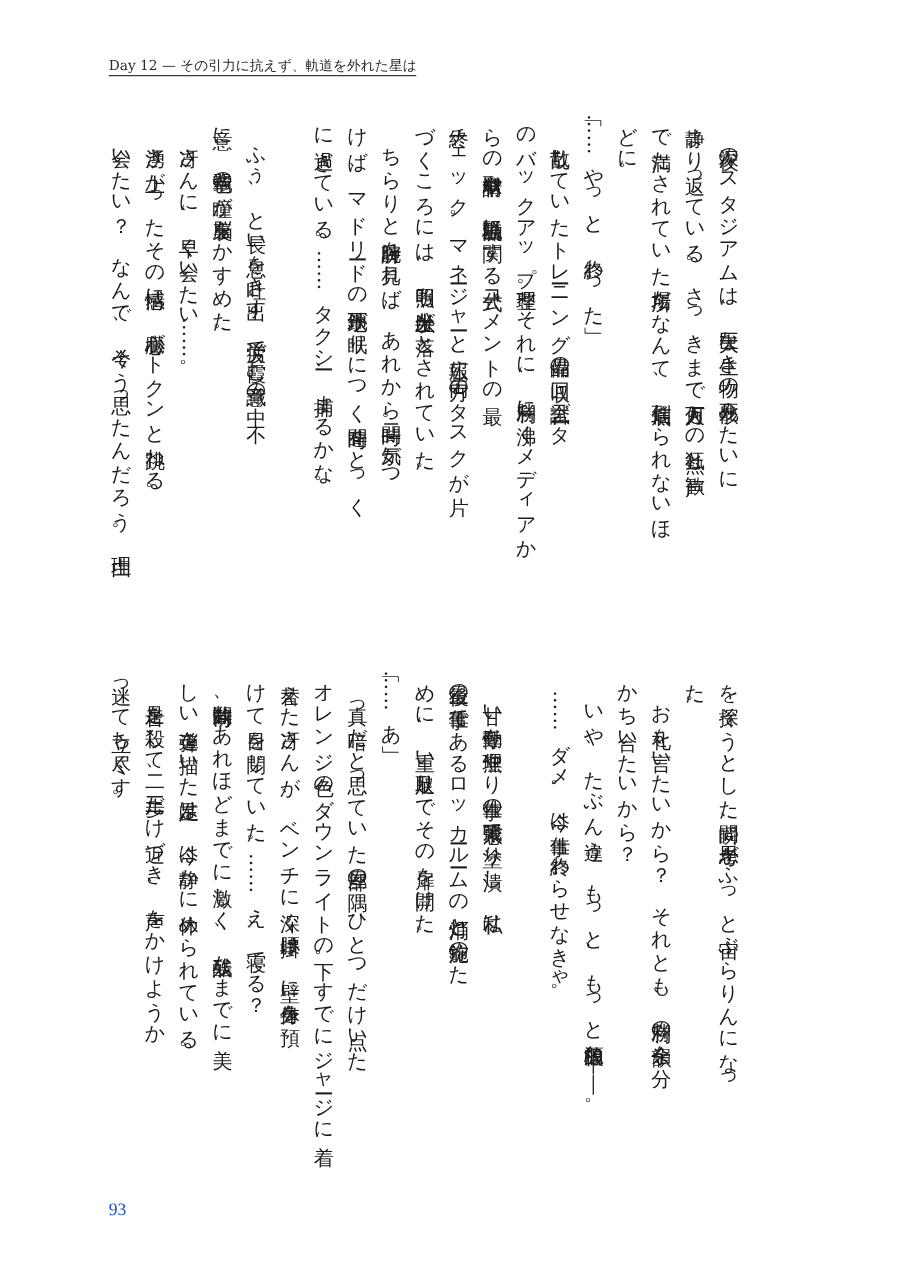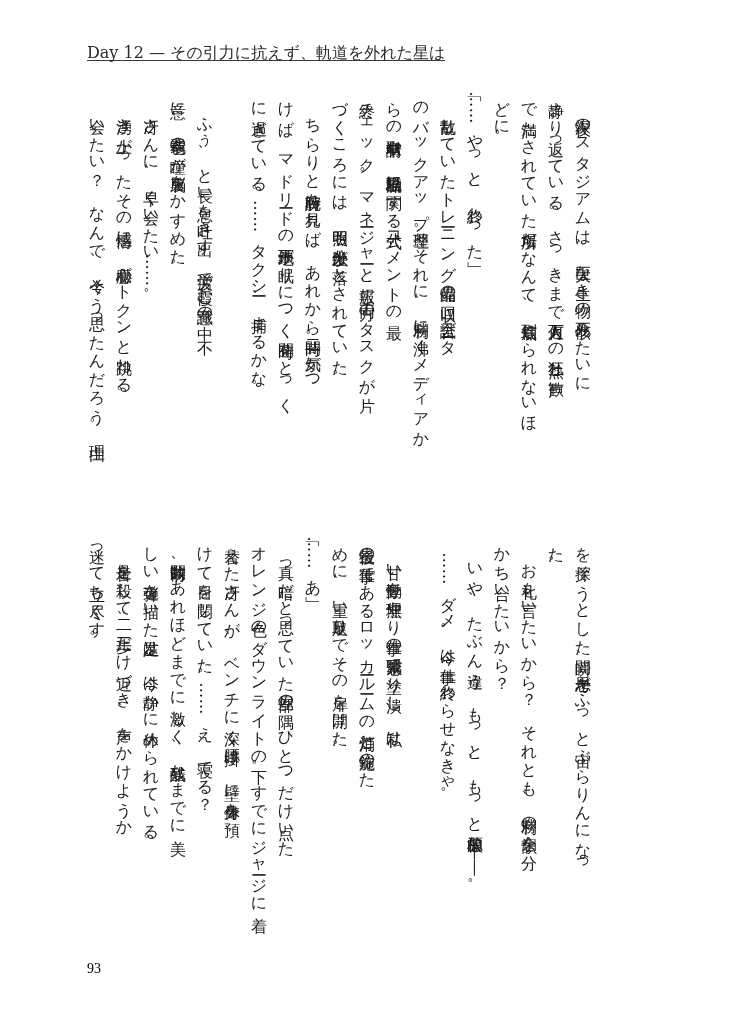--- a/index.html
+++ b/index.html
@@ -12,21 +12,21 @@
       height: 1024px;
       position: relative;
       overflow: hidden;
       color: #1c1c1c;
       font-family: "DejaVu Serif", "Liberation Serif", serif;
     }
     .running-header {
       position: absolute;
       left: 87px;
       top: 46px;
-      font-size: 16px;
+      font-size: 11px;
       line-height: 13px;
       color: #2a2a2a;
       border-bottom: 1px solid #3a3a3a;
       padding-bottom: 1px;
       white-space: nowrap;
       letter-spacing: 0;
     }
     .text-block {
       position: absolute;
       right: 132px;
@@ -46,21 +46,21 @@
       min-width: 27px;
       display: block;
     }
     .col.tight { letter-spacing: -0.4px; }
     .page-number {
       position: absolute;
       left: 87px;
       top: 961px;
       font-size: 14px;
       line-height: 16px;
-      color: #000000;
+      color: #1d4ed8;
       font-family: "Liberation Serif", "DejaVu Serif", serif;
       text-align: right;
     }
   </style>
 </head>
 <body>
 
 <div class="running-header">Day 12 — その引力に抗えず、軌道を外れた星は</div>
 
 <div class="text-block upper">

